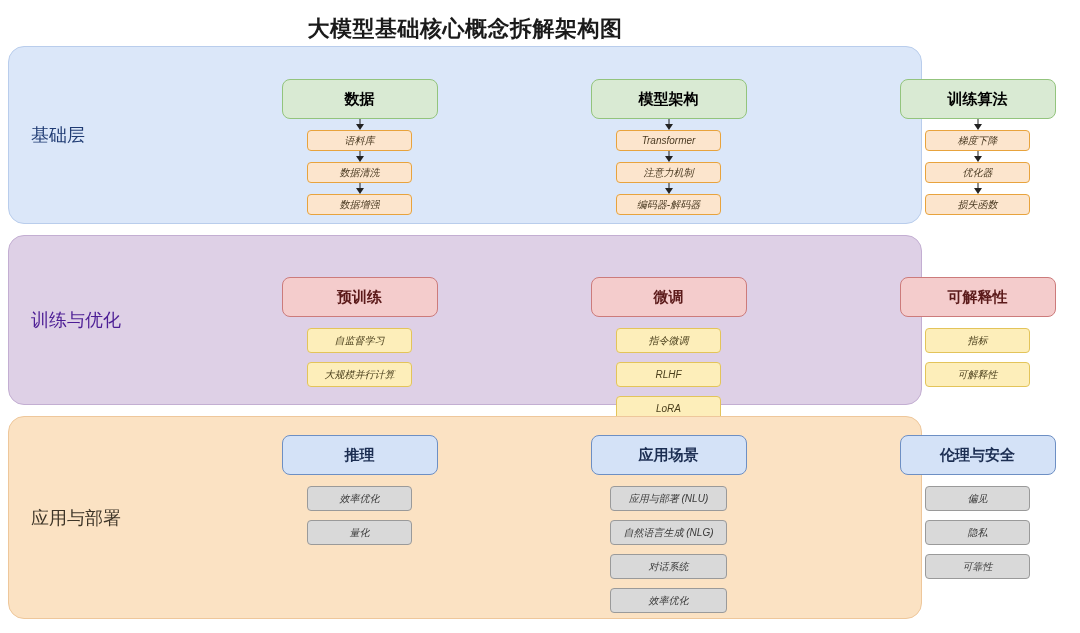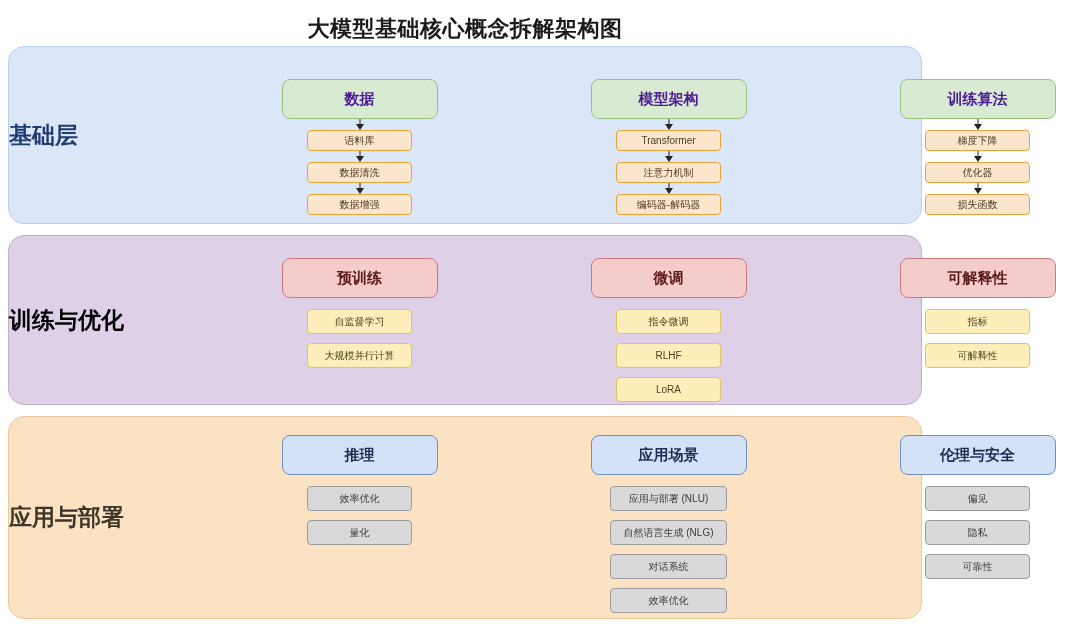--- a/index.html
+++ b/index.html
@@ -48,27 +48,28 @@
   }
   .band-foundation { background: #dbe7f9; border-color: #b9cdec; height: 178px; }
   .band-training   { background: #ded0e6; border-color: #c3aed2; height: 170px; }
   .band-apply      { background: #fbe2c3; border-color: #eec79b; height: 203px; }
 
   .band-label {
     width: 196px;
     flex: 0 0 196px;
     display: flex;
     align-items: center;
-    box-sizing: border-box;
-    font-size: 23px;
-    font-weight: bold;
+    padding-left: 22px;
+    box-sizing: border-box;
+    font-size: 18px;
+    font-weight: normal;
     color: #2f3a4a;
   }
   .band-foundation .band-label { color: #1f3b73; }
-  .band-training   .band-label { color: #000000; }
+  .band-training   .band-label { color: #4c1d95; }
   .band-apply      .band-label { color: #3e3528; }
 
   .columns {
     flex: 1 1 auto;
     display: flex;
     align-items: flex-start;
     position: relative;
   }
   .column {
     width: 309px;
@@ -84,36 +85,37 @@
     height: 40px;
     border-radius: 8px;
     border: 1px solid #999;
     display: flex;
     align-items: center;
     justify-content: center;
     font-size: 15px;
     font-weight: bold;
     box-sizing: border-box;
   }
-  .head-green { background: #d9ead3; border-color: #93c47d; color: #4c1d95; }
+  .head-green { background: #d9ead3; border-color: #93c47d; color: #000000; }
   .head-red   { background: #f4cccc; border-color: #cc7b7b; color: #5b1a1a; }
   .head-blue  { background: #d4e2f7; border-color: #6d8fc4; color: #1c2e52; }
 
   
   .chip {
     width: 105px;
     height: 21px;
     border-radius: 4px;
     border: 1px solid #999;
     display: flex;
     align-items: center;
     justify-content: center;
     font-size: 10px;
     box-sizing: border-box;
     white-space: nowrap;
+    font-style: italic;
   }
   .chip-orange { background: #fce5cd; border-color: #e8a33d; color: #4a3a22; }
   .chip-yellow { background: #fdeeba; border-color: #e3c45a; color: #4a3f1c; }
   .chip-grey   { background: #d9d9d9; border-color: #9a9a9a; color: #3a3a3a; }
 
   .chip-wide { width: 117px; }
   .chip-tall { height: 25px; }
 
   
   .arrow {
@@ -140,21 +142,21 @@
     width: 0;
     height: 0;
     border-left: 4px solid transparent;
     border-right: 4px solid transparent;
     border-top: 6px solid #222;
   }
   .gap-9 { height: 9px; }
   .gap-11 { height: 11px; }
 
   .col-pad-foundation { padding-top: 32px; }
-  .col-pad-training   { padding-top: 22px; }
+  .col-pad-training   { padding-top: 41px; }
   .col-pad-apply      { padding-top: 18px; }
 </style>
 </head>
 <body>
 
 <div class="page">
 
   <div class="title">大模型基础核心概念拆解架构图</div>
 
   <div class="bands">

